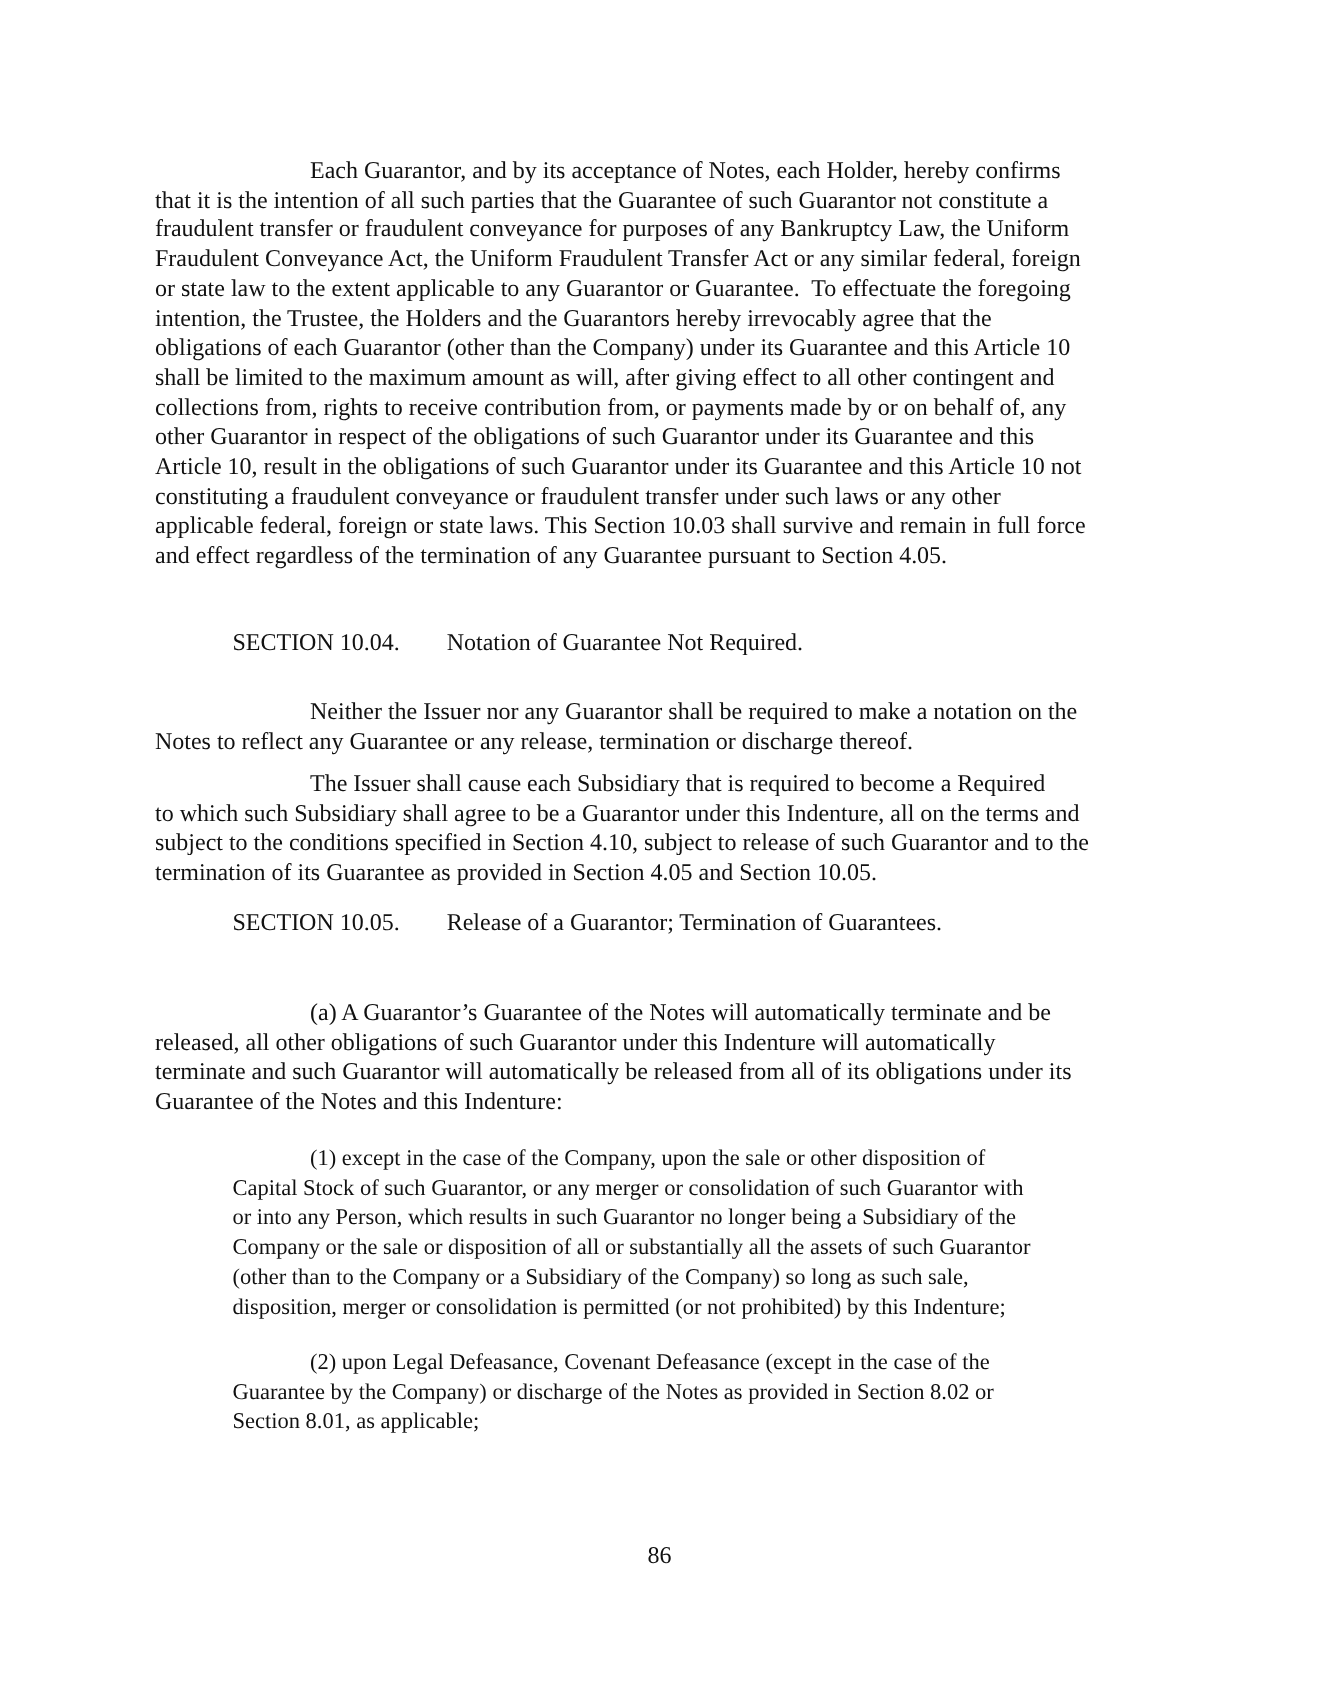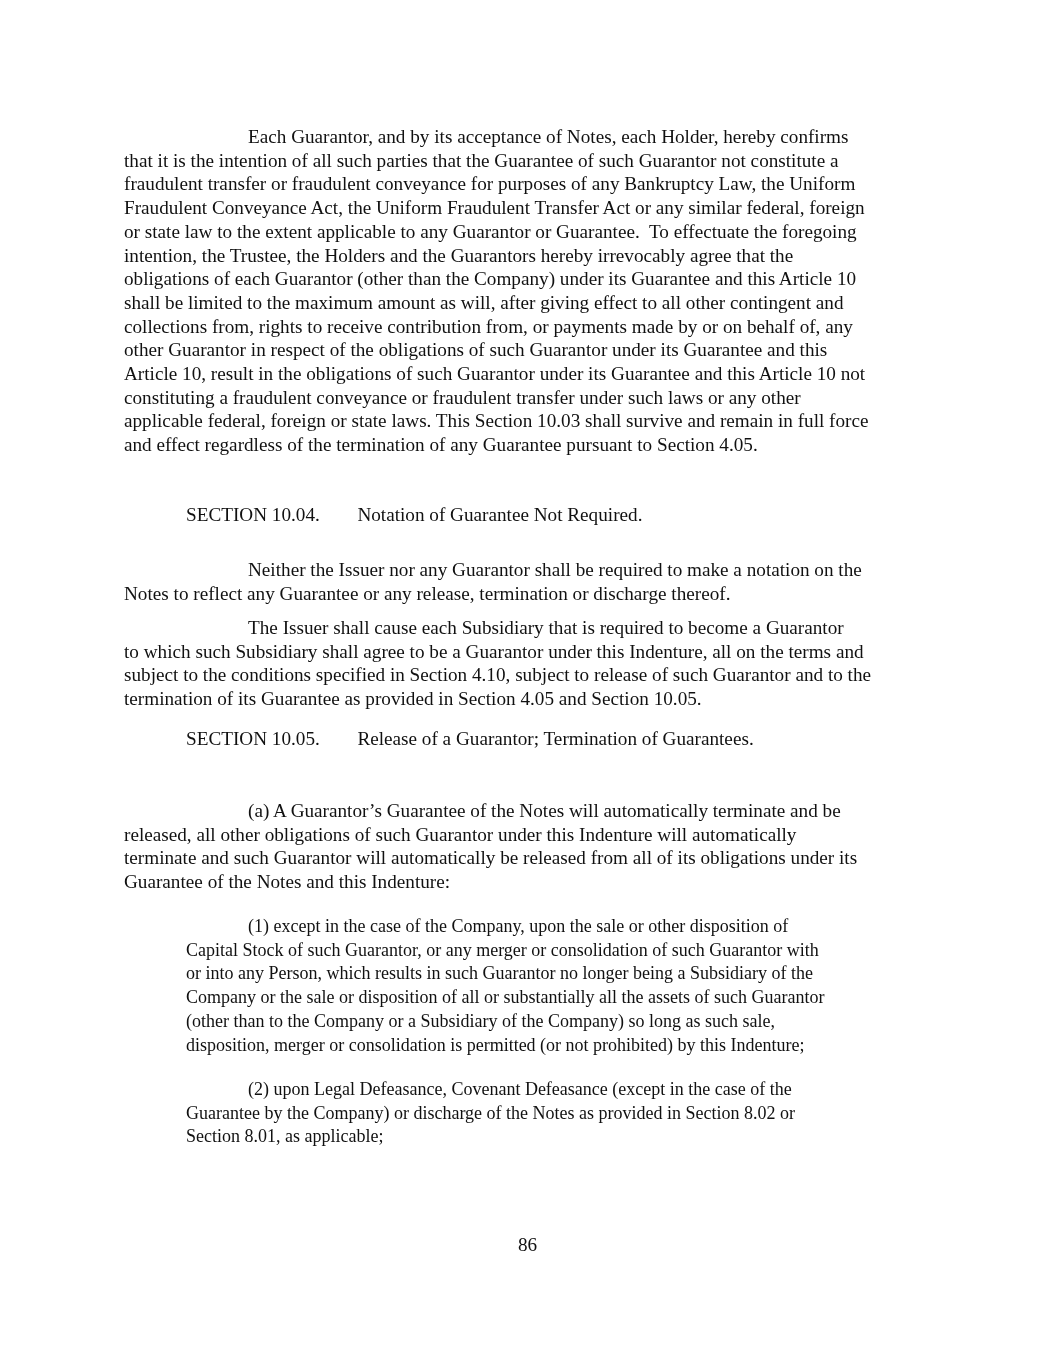--- a/index.html
+++ b/index.html
@@ -91,21 +91,21 @@
   <div class="heading" style="top:503px;">
     <span>SECTION 10.04.</span>&nbsp;&nbsp;<span class="title">Notation of Guarantee Not Required</span><span>.</span>
   </div>
 
   <div class="block" style="top:547px;margin-top:11px;">
     <span class="line indent-1">Neither the Issuer nor any Guarantor shall be required to make a notation on the</span>
     <span class="line">Notes to reflect any Guarantee or any release, termination or discharge thereof.</span>
   </div>
 
   <div class="block" style="top:616px;">
-    <span class="line indent-1">The Issuer shall cause each Subsidiary that is required to become a Guarantor</span>
+    <span class="line indent-1">The Issuer shall cause each Subsidiary that is required to become a Required</span>
     <span class="line">to which such Subsidiary shall agree to be a Guarantor under this Indenture, all on the terms and</span>
     <span class="line">subject to the conditions specified in Section 4.10, subject to release of such Guarantor and to the</span>
     <span class="line">termination of its Guarantee as provided in Section 4.05 and Section 10.05.</span>
   </div>
 
   <div class="heading" style="top:727px;">
     <span>SECTION 10.05.</span>&nbsp;&nbsp;<span class="title">Release of a Guarantor; Termination of Guarantees</span><span>.</span>
   </div>
 
   <div class="block" style="top:799px;">

